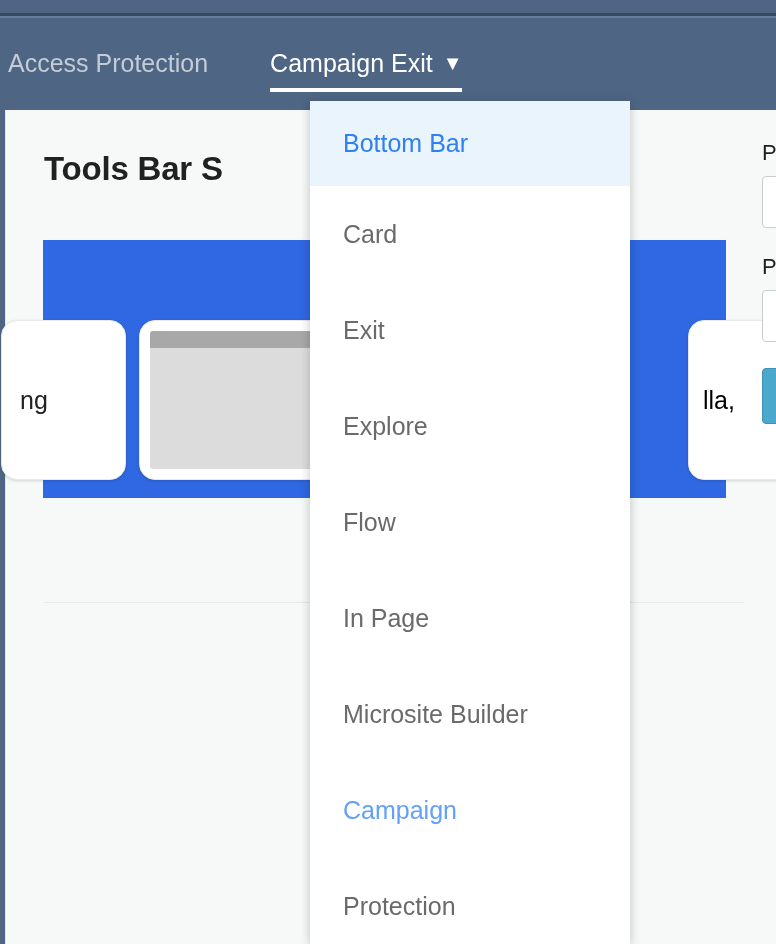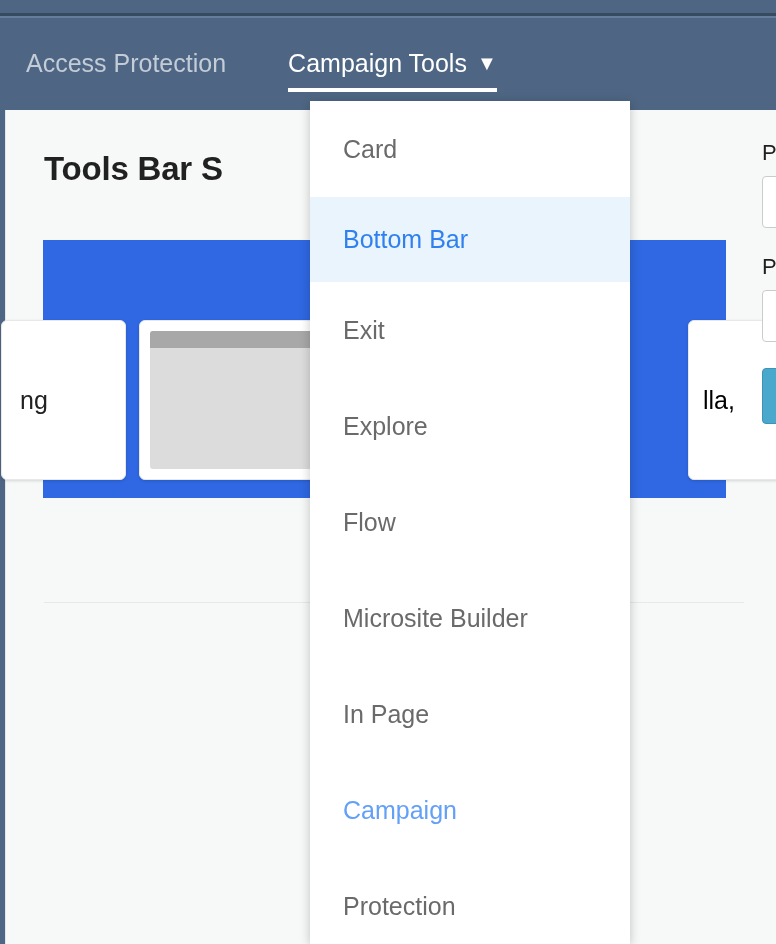--- a/index.html
+++ b/index.html
@@ -69,21 +69,21 @@
     width: 683px; height: 258px;
     background: #2f68e2;
   }
   .preview-heading {
     position: absolute; top: 28px; left: 0; width: 100%;
     text-align: center; color: #ffffff; font-size: 25px;
     white-space: nowrap;
   }
   .pv-card {
     background: #ffffff;
-    border-radius: 6px;
+    border-radius: 16px;
     border: 1px solid #e8e8e8;
     box-shadow: 0 1px 3px rgba(0,0,0,0.15);
     display: flex; align-items: center;
     overflow: hidden;
   }
   .pv-card-left {
     position: absolute; left: -42px; top: 80px;
     width: 125px; height: 160px;
     padding-left: 18px;
   }
@@ -179,25 +179,25 @@
 </head>
 <body>
 
 <div id="root">
 
   <div class="topstrip"></div>
   <div class="topstrip-dark"></div>
   <div class="topstrip-light"></div>
 
   <div class="navbar">
-    <div class="navitem" style="margin-left:26px;">
+    <div class="navitem" style="margin-left:8px;">
       <span>Access Protection</span>
     </div>
     <div class="navitem active" style="margin-left:62px;">
-      <span>Campaign Tools</span><span class="nav-caret">▼</span>
+      <span>Campaign Exit</span><span class="nav-caret">▼</span>
       <span class="nav-underline"></span>
     </div>
   </div>
 
   <div class="page">
 
     <h1 class="page-title">Tools Bar S</h1>
 
     <div class="preview">
       <div class="preview-heading">Con</div>
@@ -226,40 +226,40 @@
       <input class="form-input" type="text" value="" style="">
     </div>
     <div class="form-group">
       <label class="form-label">P</label>
       <input class="form-input" type="text" value="" style="">
     </div>
     <button class="form-submit"></button>
   </div>
 
   <div class="dropdown">
-    <div class="dd-item">
-      <span>Card</span>
-    </div>
     <div class="dd-item first highlighted">
       <span>Bottom Bar</span>
     </div>
     <div class="dd-item">
+      <span>Card</span>
+    </div>
+    <div class="dd-item">
       <span>Exit</span>
     </div>
     <div class="dd-item">
       <span>Explore</span>
     </div>
     <div class="dd-item">
       <span>Flow</span>
     </div>
     <div class="dd-item">
+      <span>In Page</span>
+    </div>
+    <div class="dd-item">
       <span>Microsite Builder</span>
-    </div>
-    <div class="dd-item">
-      <span>In Page</span>
     </div>
     <div class="dd-item linkish">
       <span>Campaign</span>
     </div>
     <div class="dd-item">
       <span>Protection</span>
     </div>
   </div>
 
 </div>

